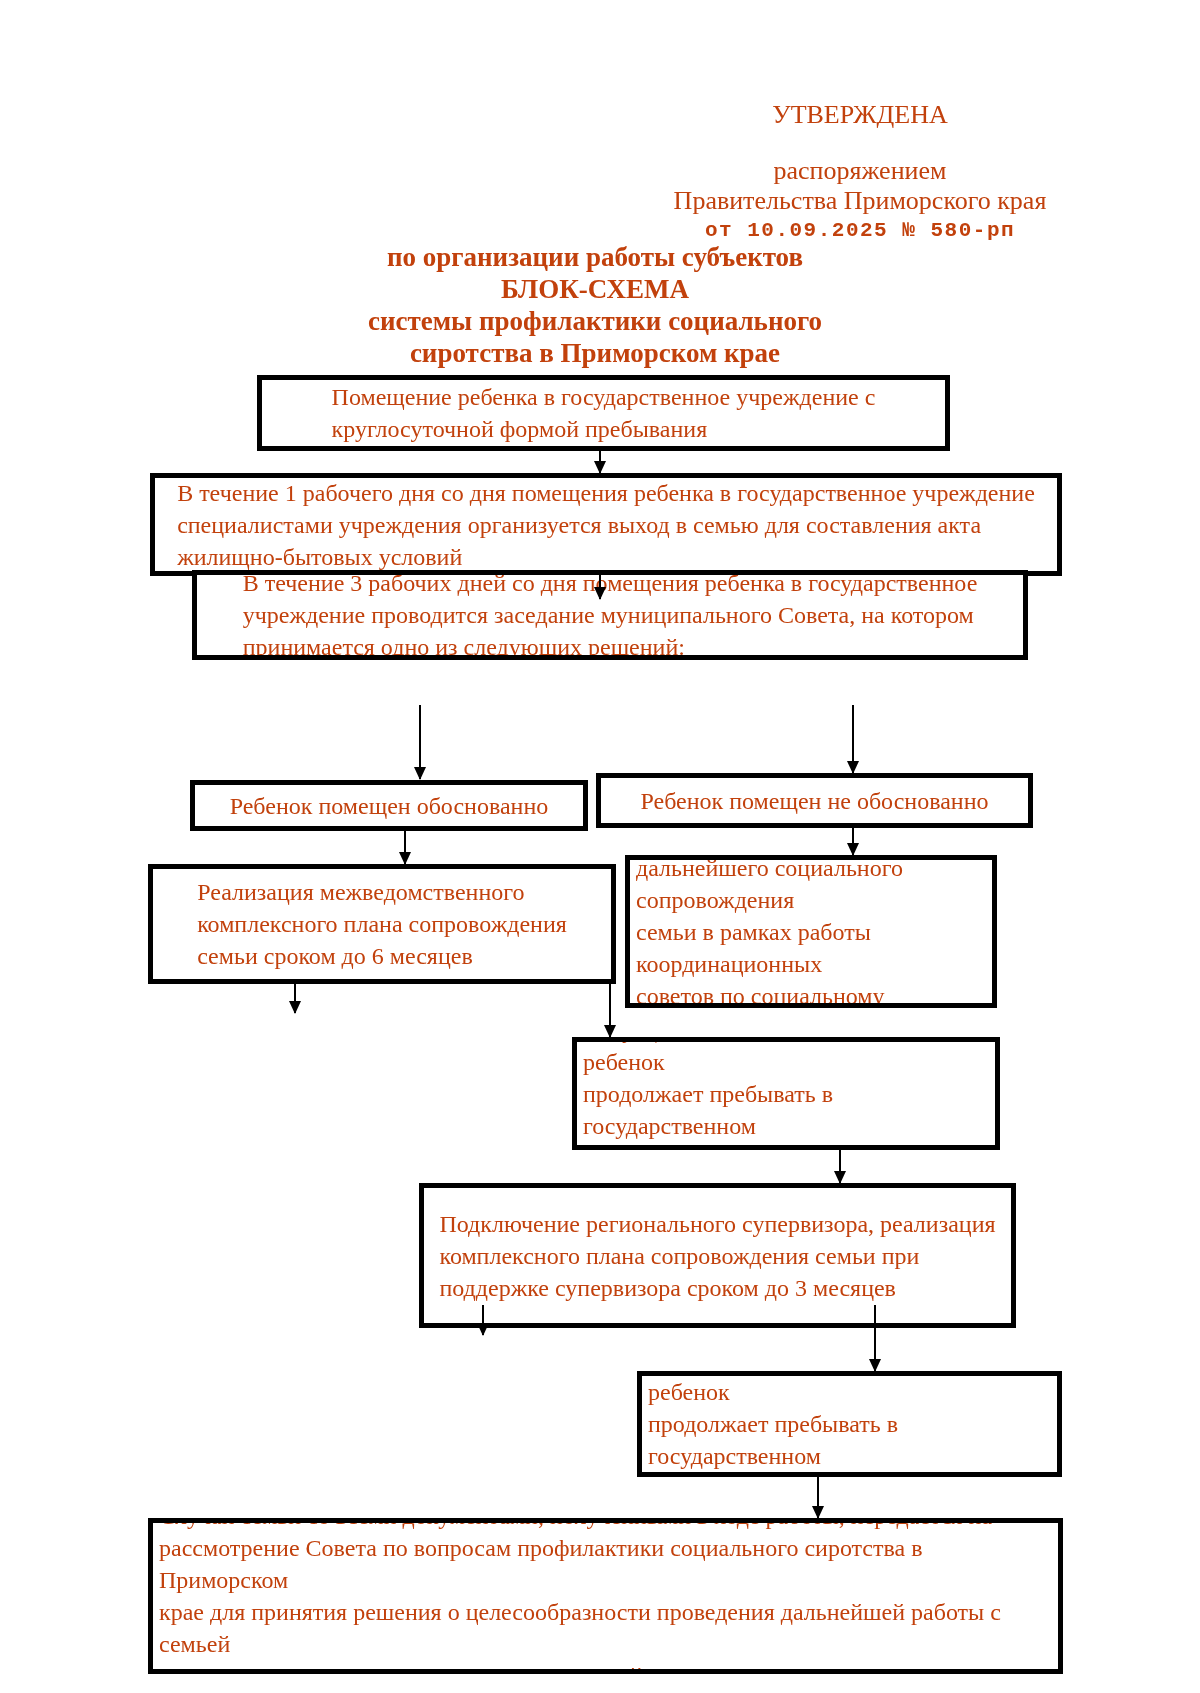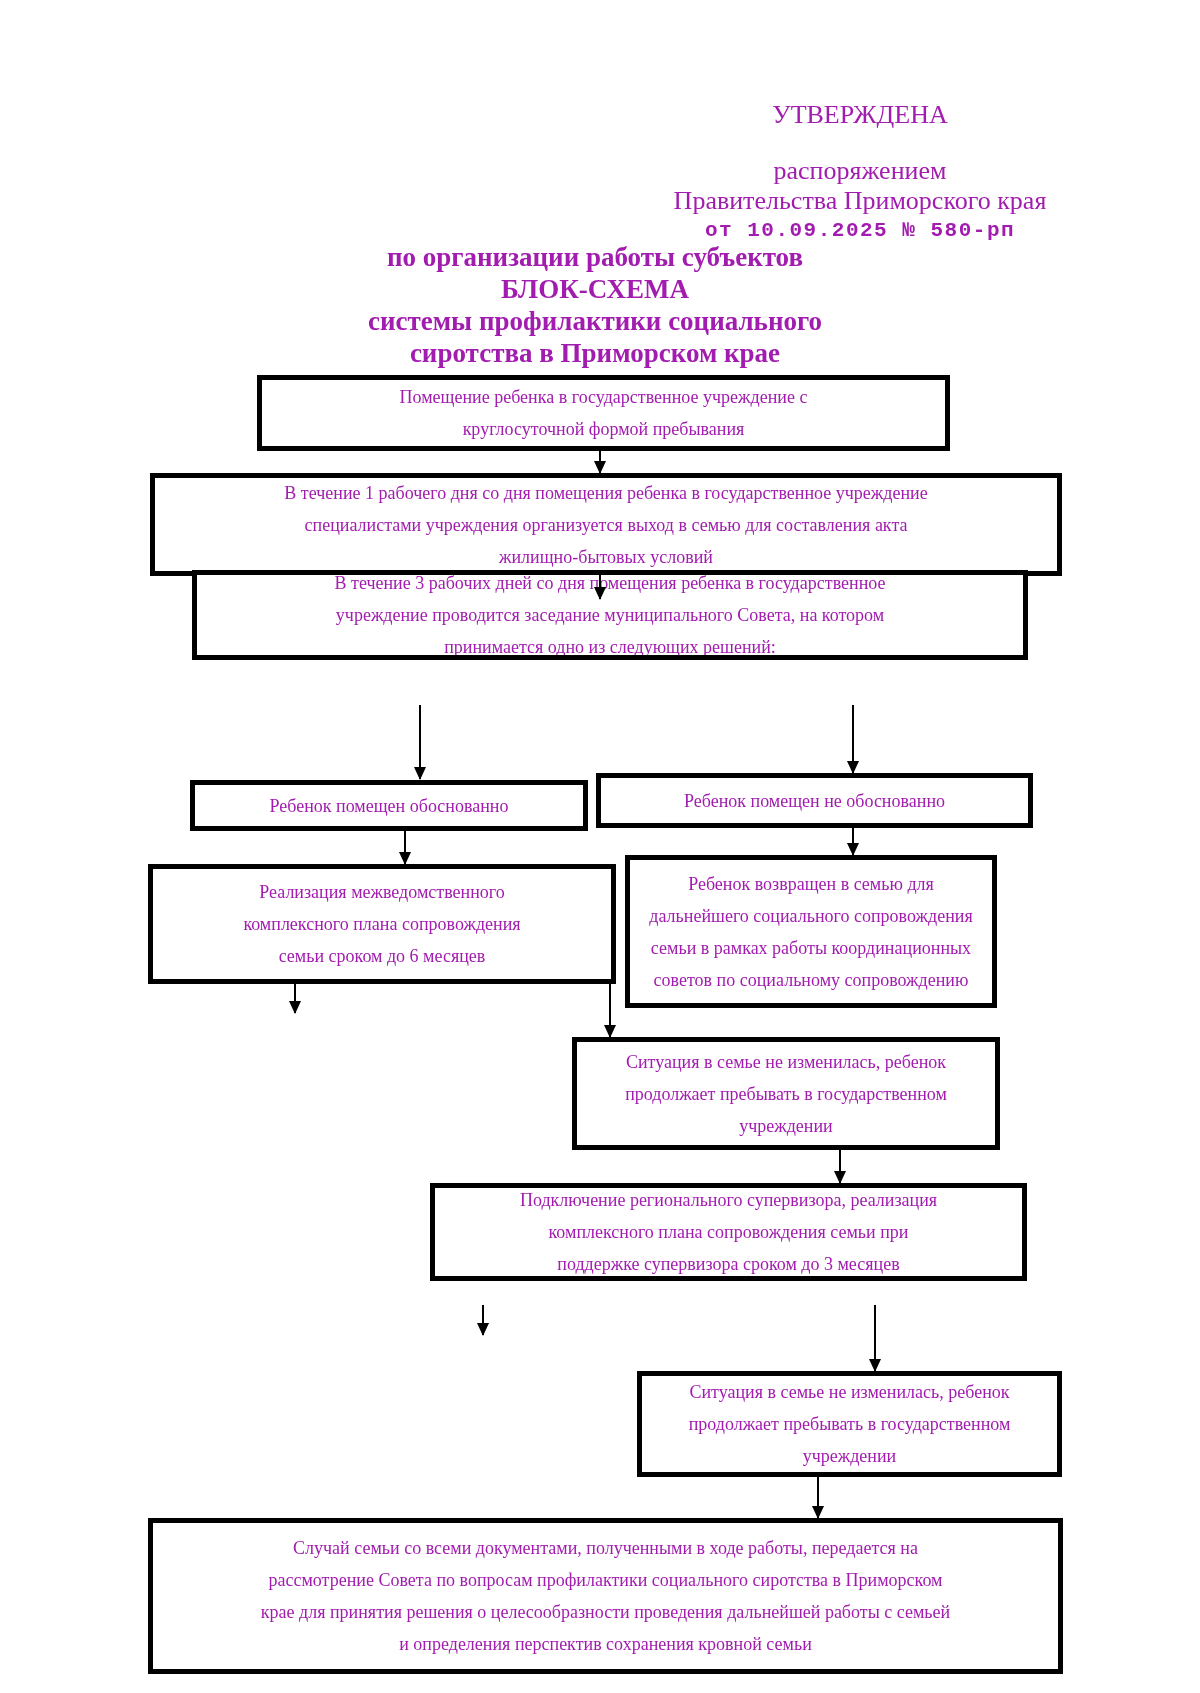--- a/index.html
+++ b/index.html
@@ -1,21 +1,21 @@
 <!DOCTYPE html>
 <html><head>
 <meta charset="utf-8">
 <style>
   html,body { margin:0; padding:0; background:#ffffff; }
   .page {
     position:relative;
     width:1200px; height:1693px;
     background:#ffffff;
     font-family:"Liberation Serif", serif;
-    color:#a21caf;
+    color:#c2410c;
     overflow:hidden;
   }
   
   .approval {
     position:absolute; left:640px; top:100px; width:440px;
     text-align:center; font-size:26px; line-height:30px;
   }
   .approval-status { margin-bottom:26px; }
   .approval-date {
     font-family:"Liberation Mono","DejaVu Sans Mono",monospace;
@@ -26,22 +26,22 @@
     position:absolute; left:145px; top:241px; width:900px;
     text-align:center; font-weight:bold; font-size:27px; line-height:32px;
   }
   
   .box {
     position:absolute;
     box-sizing:border-box;
     border:5px solid #000000;
     background:#ffffff;
     display:flex; align-items:center; justify-content:center;
-    text-align:center;
-    font-size:18px; line-height:32px;
+    text-align:left;
+    font-size:24px; line-height:32px;
     white-space:pre-line;
     padding:16px 6px;
     overflow:hidden;
   }
   
   .arrow {
     position:absolute; width:2px; background:#000000;
   }
   .arrow::after {
     content:""; position:absolute; left:-5px; bottom:-1px;
@@ -92,21 +92,21 @@
   <div class="box" style="left:625px;top:855px;width:372px;height:153px">Ребенок возвращен в семью для
 дальнейшего социального сопровождения
 семьи в рамках работы координационных
 советов по социальному сопровождению</div>
 
 
   <div class="box" style="left:572px;top:1037px;width:428px;height:113px">Ситуация в семье не изменилась, ребенок
 продолжает пребывать в государственном
 учреждении</div>
 
-  <div class="box" style="left:430px;top:1183px;width:597px;height:98px">Подключение регионального супервизора, реализация
+  <div class="box" style="left:419px;top:1183px;width:597px;height:145px">Подключение регионального супервизора, реализация
 комплексного плана сопровождения семьи при
 поддержке супервизора сроком до 3 месяцев</div>
 
 
   <div class="box" style="left:637px;top:1371px;width:425px;height:106px">Ситуация в семье не изменилась, ребенок
 продолжает пребывать в государственном
 учреждении</div>
 
   <div class="box" style="left:148px;top:1518px;width:915px;height:156px">Случай семьи со всеми документами, полученными в ходе работы, передается на
 рассмотрение Совета по вопросам профилактики социального сиротства в Приморском

